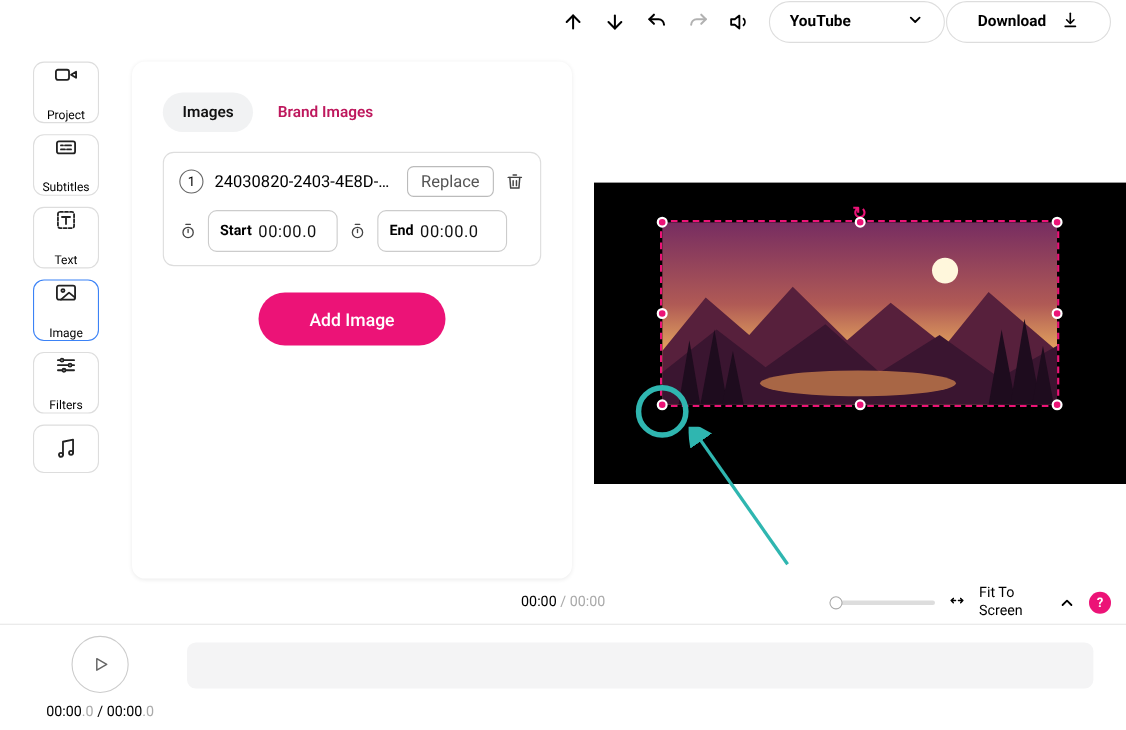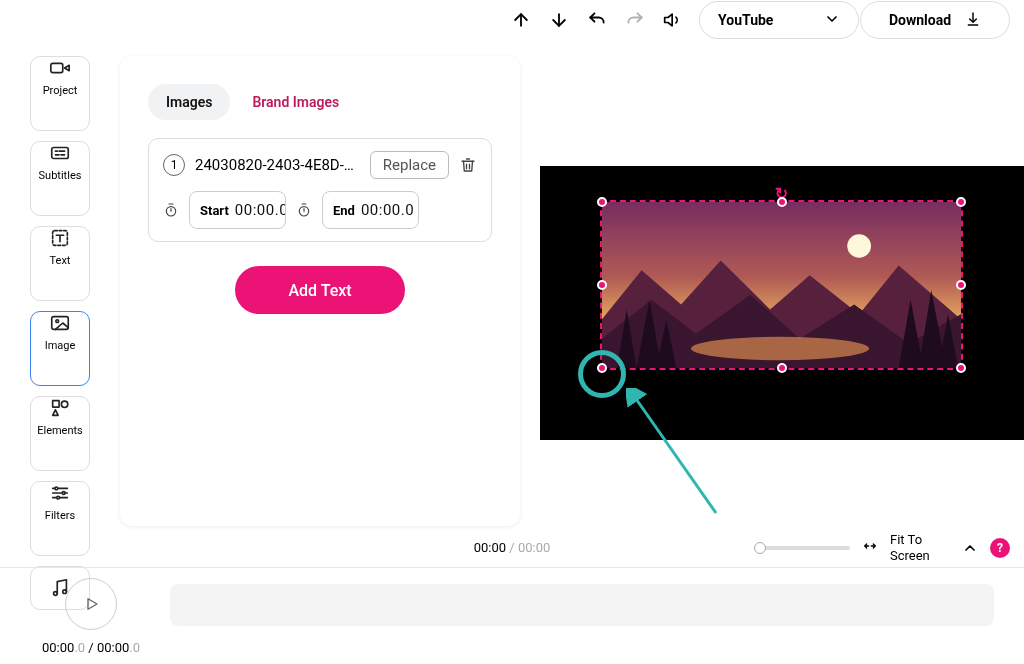--- a/index.html
+++ b/index.html
@@ -9,39 +9,39 @@
   .header { position: absolute; top: 0; left: 0; right: 0; height: 40px; display: flex; align-items: center; justify-content: flex-end; padding: 0 14px; gap: 1px; }
   .hdr-icons { display: flex; align-items: center; gap: 16px; margin-right: 14px; }
   .hdr-icon { width: 22px; height: 22px; display:flex; align-items:center; justify-content:center; color:#000; cursor:pointer; }
   .hdr-icon.disabled { opacity: .3; cursor: default; }
   .btn-white { background:#fff; border:1px solid #ddd; border-radius: 22px; height: 38px; display:flex; align-items:center; justify-content:center; gap:10px; font-weight:700; font-size:14px; cursor:pointer; }
   .btn-youtube { width: 160px; justify-content: space-between; padding: 0 18px; }
   .btn-download { width: 150px; padding: 0 18px; gap: 14px; }
 
   
   .sidebar { position:absolute; top:56px; left:30px; width:60px; display:flex; flex-direction:column; gap:10px; }
-  .sb-item { width:60px; height:75px; border:1px solid #ddd; border-radius:10px; display:flex; flex-direction:column; align-items:center; justify-content:flex-start; gap:5px; font-size:11px; cursor:pointer; background:#fff; }
+  .sb-item { width:60px; height:56px; border:1px solid #ddd; border-radius:10px; display:flex; flex-direction:column; align-items:center; justify-content:space-between; gap:5px; font-size:11px; cursor:pointer; background:#fff; }
   .sb-item.active { border:1px solid #3b82f6; }
   .sb-icon { width:22px; height:22px; display:flex; align-items:center; justify-content:center; color:#222; }
 
   
   .panel { position:absolute; top:56px; left:120px; width:400px; height:470px; border-radius:12px; background:#fff; box-shadow: 0 1px 4px rgba(0,0,0,0.08); padding: 28px; }
   .tabs { display:flex; gap:4px; margin-bottom:18px; }
   .tab { padding: 10px 18px; border-radius: 22px; font-size:14px; font-weight:600; color:#be185d; cursor:pointer; }
   .tab.active { background:#f1f2f3; color:#111; }
 
   .img-card { border:1px solid #ddd; border-radius:10px; padding:12px 14px; display:flex; flex-direction:column; gap:12px; }
   .img-row1 { display:flex; align-items:center; gap:10px; }
   .num-circle { width:22px; height:22px; border:1px solid #666; border-radius:50%; display:flex; align-items:center; justify-content:center; font-size:12px; }
   .file-name { font-size:15px; flex:1; white-space:nowrap; overflow:hidden; text-overflow:ellipsis; }
   .replace-btn { border:1px solid #bbb; border-radius:6px; padding:4px 12px; font-size:15px; color:#555; cursor:pointer; background:#fff; }
   .trash { width:18px; height:18px; cursor:pointer; color:#444; }
   .img-row2 { display:flex; align-items:center; gap:10px; }
   .timer-icon { width:16px; height:16px; color:#444; }
-  .time-box { border:1px solid #ccc; border-radius:8px; height:38px; display:flex; align-items:center; padding:0 10px; gap:6px; font-size:14px; width: 97px; overflow:hidden; }
+  .time-box { border:1px solid #ccc; border-radius:8px; height:38px; display:flex; align-items:center; padding:0 10px; gap:6px; font-size:14px; width: 118px; overflow:hidden; }
   .time-box .lbl { font-weight:700; font-size:13px; }
   .time-box .val { color:#111; font-size:15px; letter-spacing:0.5px; white-space:nowrap; }
 
   .add-img-btn { margin: 24px auto 0; display:flex; align-items:center; justify-content:center; width:170px; height:48px; border-radius:26px; background:#ec1377; color:#fff; font-size:16px; font-weight:500; cursor:pointer; }
 
   
   .canvas-wrap { position:absolute; top:166px; left:540px; width:484px; height:274px; background:#000; overflow:visible; }
   .img-sel { position:absolute; left:60px; top:34px; width:363px; height:170px; border:2px dashed #ec1377; }
   .mountains-svg { width:100%; height:100%; display:block; }
   .handle { width:10px; height:10px; border-radius:50%; background:#ec1377; border:2px solid #fff; position:absolute; transform:translate(-50%,-50%); }
@@ -154,30 +154,20 @@
   </div>
   <div class="sb-item active">
     <span class="sb-icon">
       <svg viewBox="0 0 24 24" width="22" height="22" fill="none" stroke="currentColor" stroke-width="1.8" stroke-linecap="round" stroke-linejoin="round">
           <rect x="3" y="5" width="18" height="14" rx="2"></rect>
           <circle cx="9" cy="10" r="1.5"></circle>
           <path d="M21 17l-6-5-8 7"></path>
         </svg>
     </span>
     <span>Image</span>
-  </div>
-  <div class="sb-item">
-    <span class="sb-icon">
-      <svg viewBox="0 0 24 24" width="22" height="22" fill="none" stroke="currentColor" stroke-width="1.8" stroke-linecap="round" stroke-linejoin="round">
-          <rect x="4" y="4" width="7" height="7"></rect>
-          <circle cx="17" cy="8" r="3.5"></circle>
-          <path d="M7 14l-3 6h6l-3-6z"></path>
-        </svg>
-    </span>
-    <span>Elements</span>
   </div>
   <div class="sb-item">
     <span class="sb-icon">
       <svg viewBox="0 0 24 24" width="22" height="22" fill="none" stroke="currentColor" stroke-width="1.8" stroke-linecap="round" stroke-linejoin="round">
           <path d="M4 7h16M4 12h16M4 17h16"></path>
           <circle cx="8" cy="7" r="1.5" fill="#fff"></circle>
           <circle cx="16" cy="12" r="1.5" fill="#fff"></circle>
           <circle cx="10" cy="17" r="1.5" fill="#fff"></circle>
         </svg>
     </span>
@@ -233,21 +223,21 @@
             <path d="M9 3h6"></path>
           </svg>
       </span>
       <div class="time-box">
         <span class="lbl">End</span>
         <span class="val">00:00.0</span>
       </div>
     </div>
   </div>
 
-  <div class="add-img-btn">Add Text</div>
+  <div class="add-img-btn">Add Image</div>
 </div>
 
 <div class="canvas-wrap">
   <div class="img-sel">
     <svg class="mountains-svg" viewBox="0 0 363 170" preserveAspectRatio="none">
       <defs>
         <linearGradient id="sky" x1="0" y1="0" x2="0" y2="1">
           <stop offset="0%" stop-color="#772d61"></stop>
           <stop offset="45%" stop-color="#b05a55"></stop>
           <stop offset="70%" stop-color="#e2a35e"></stop>

